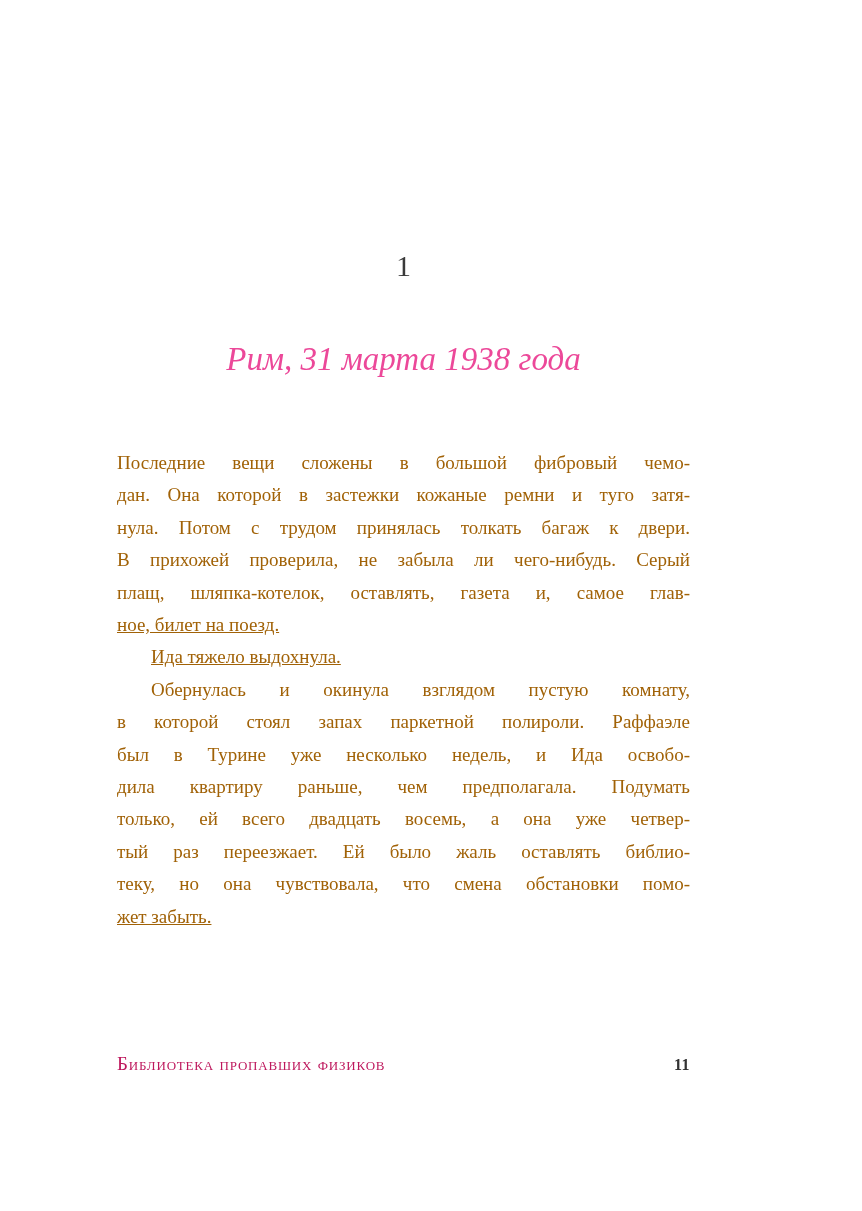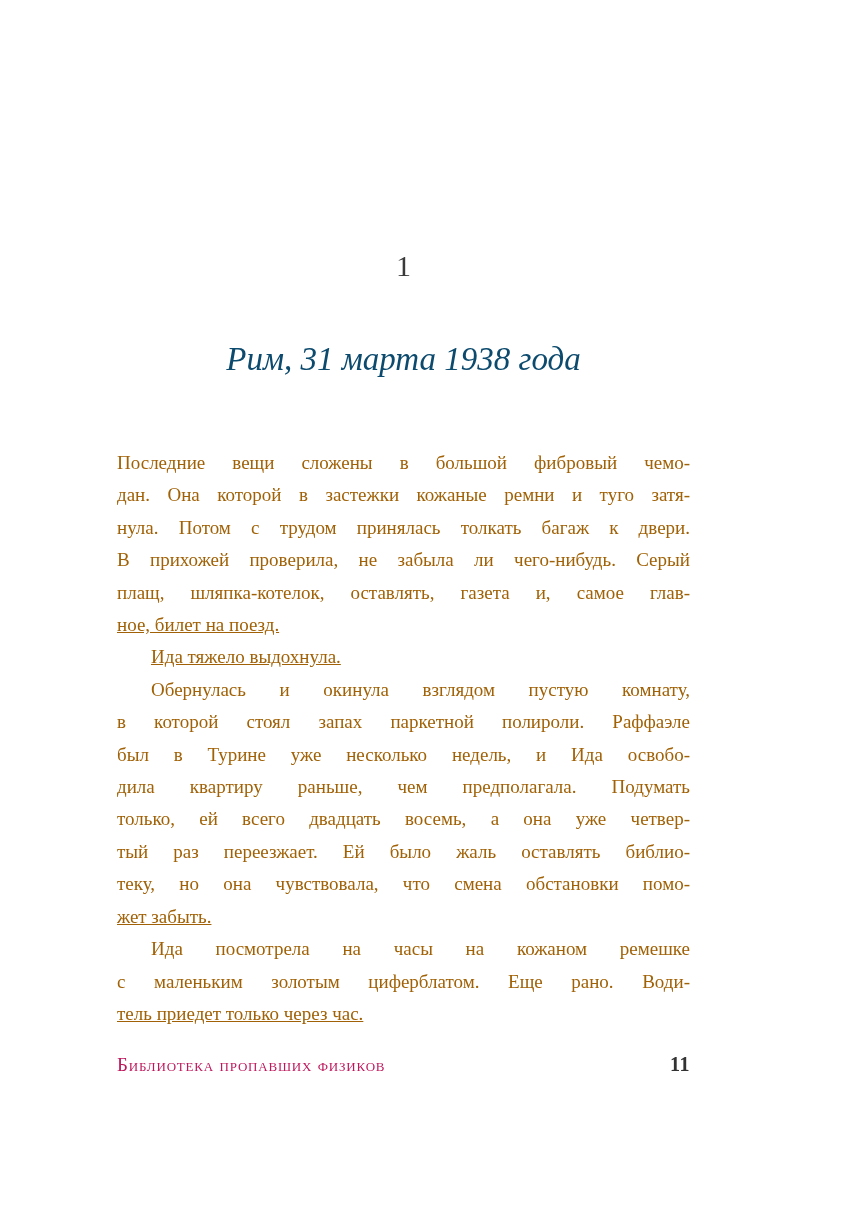--- a/index.html
+++ b/index.html
@@ -27,21 +27,21 @@
   }
   .chapter-title {
     position: absolute;
     top: 339px;
     left: 117px;
     width: 573px;
     text-align: center;
     font-size: 33px;
     line-height: 40px;
     font-style: italic;
-    color: #0c4a6e;
+    color: #ec4899;
   }
   .body-text {
     position: absolute;
     top: 447px;
     left: 117px;
     width: 573px;
     font-size: 19px;
     line-height: 32.4px;
     color: #a16207;
   }
@@ -67,21 +67,21 @@
     align-items: baseline;
   }
   .book-title {
     font-variant: small-caps;
     font-size: 19px;
     letter-spacing: 0.8px;
     color: #be185d;
   }
   .page-number {
     font-weight: bold;
-    font-size: 20px;
+    font-size: 16px;
     letter-spacing: 0.5px;
     color: #333333;
     margin-left: 16px;
   }
 </style>
 </head>
 <body>
 
 <div class="page">
 
@@ -108,25 +108,20 @@
       <div class="line indent">Обернулась и окинула взглядом пустую комнату,</div>
       <div class="line">в которой стоял запах паркетной полироли. Раффаэле</div>
       <div class="line">был в Турине уже несколько недель, и Ида освобо-</div>
       <div class="line">дила квартиру раньше, чем предполагала. Подумать</div>
       <div class="line">только, ей всего двадцать восемь, а она уже четвер-</div>
       <div class="line">тый раз переезжает. Ей было жаль оставлять библио-</div>
       <div class="line">теку, но она чувствовала, что смена обстановки помо-</div>
       <div class="line last">жет забыть.</div>
     </div>
 
-    <div>
-      <div class="line indent">Ида посмотрела на часы на кожаном ремешке</div>
-      <div class="line">с маленьким золотым циферблатом. Еще рано. Води-</div>
-      <div class="line last">тель приедет только через час.</div>
-    </div>
 
   </div>
 
   <div class="footer">
     <span class="book-title">Библиотека пропавших физиков</span>
     <span class="page-number">11</span>
   </div>
 
 </div>
 

